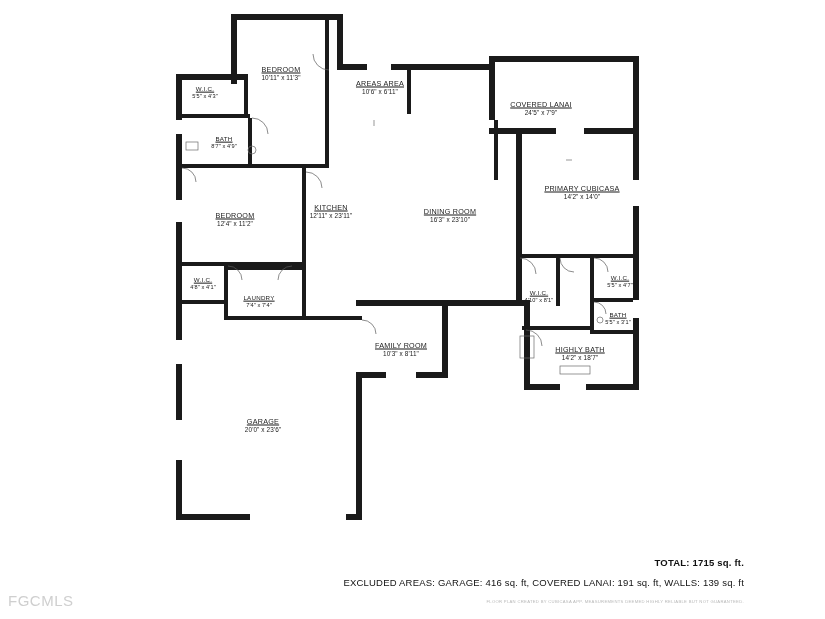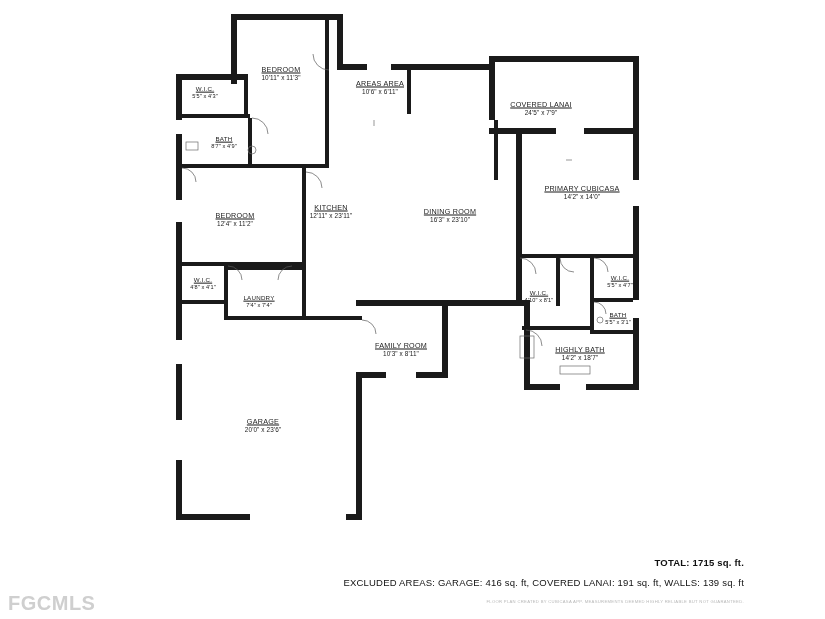--- a/index.html
+++ b/index.html
@@ -64,22 +64,22 @@
   #disclaimer-line {
     top: 599px;
     font-size: 4.2px;
     color: #b9b9b9;
     letter-spacing: 0.3px;
   }
   #watermark {
     position: absolute;
     left: 8px;
     top: 592px;
-    font-size: 20px;
-    font-weight: bold;
+    font-size: 15px;
+    font-weight: normal;
     color: #cfcfcf;
     letter-spacing: 0.5px;
   }
 </style>
 </head>
 <body>
 
 <svg id="floorplan" viewBox="0 0 825 619" xmlns="http://www.w3.org/2000/svg">
   <g fill="none" stroke="#1a1a1a" stroke-width="1">
 

